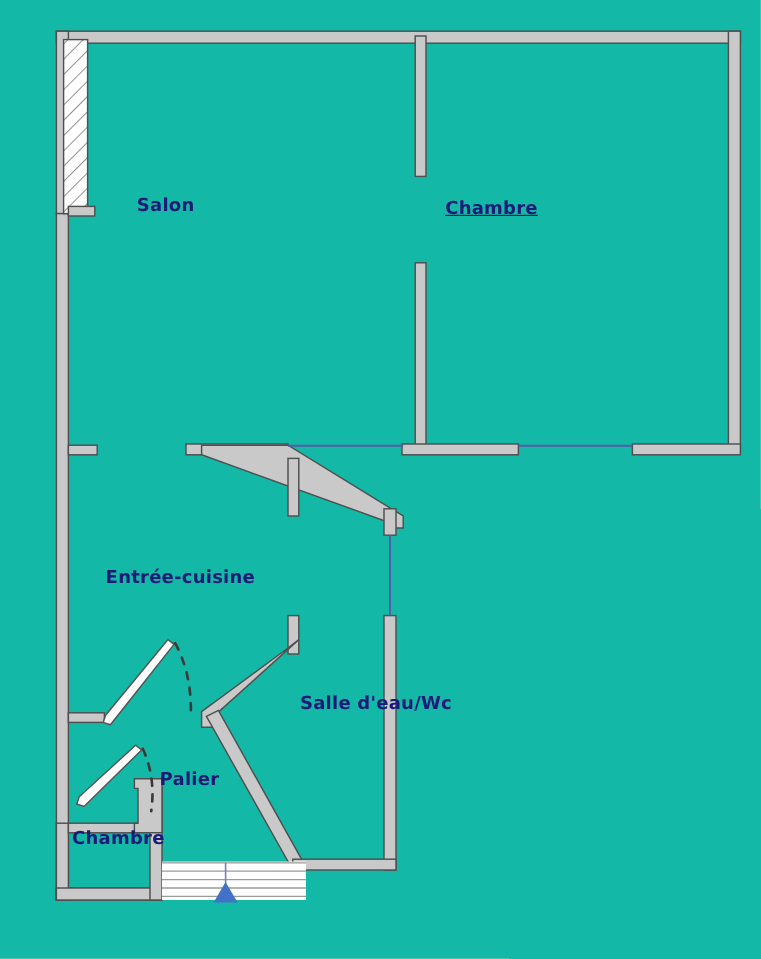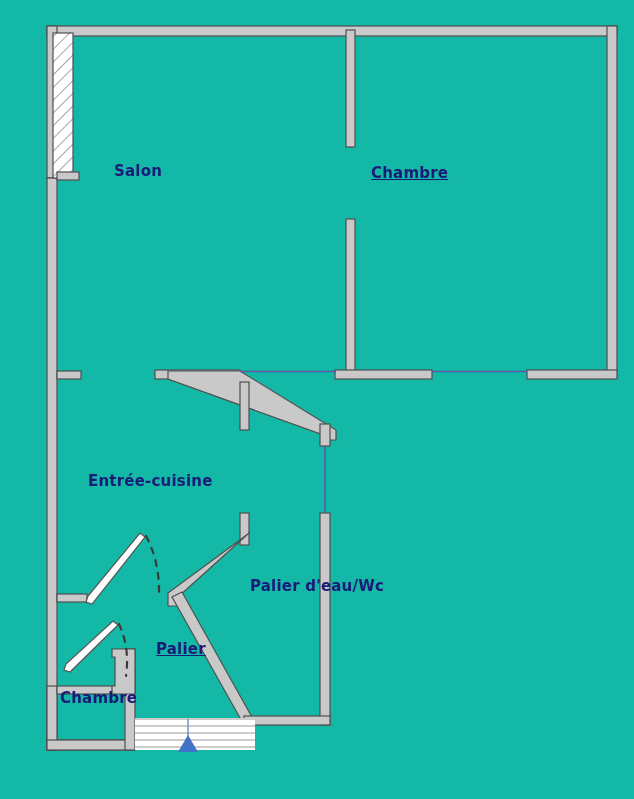--- a/index.html
+++ b/index.html
@@ -139,19 +139,19 @@
     </g>
 
   </svg>
 
   <div class="room-label" style="left:114px; top:164px;">Salon</div>
 
   <div class="room-label" style="left:371px; top:166px;text-decoration:underline;">Chambre</div>
 
   <div class="room-label" style="left:88px; top:474px;">Entrée-cuisine</div>
 
-  <div class="room-label" style="left:250px; top:579px;">Palier d'eau/Wc</div>
+  <div class="room-label" style="left:250px; top:579px;">Salle d'eau/Wc</div>
 
-  <div class="room-label" style="left:156px; top:642px;text-decoration:underline;">Palier</div>
+  <div class="room-label" style="left:133px; top:642px;">Palier</div>
 
   <div class="room-label" style="left:60px; top:691px;">Chambre</div>
 
 </div>
 
 </body></html>

